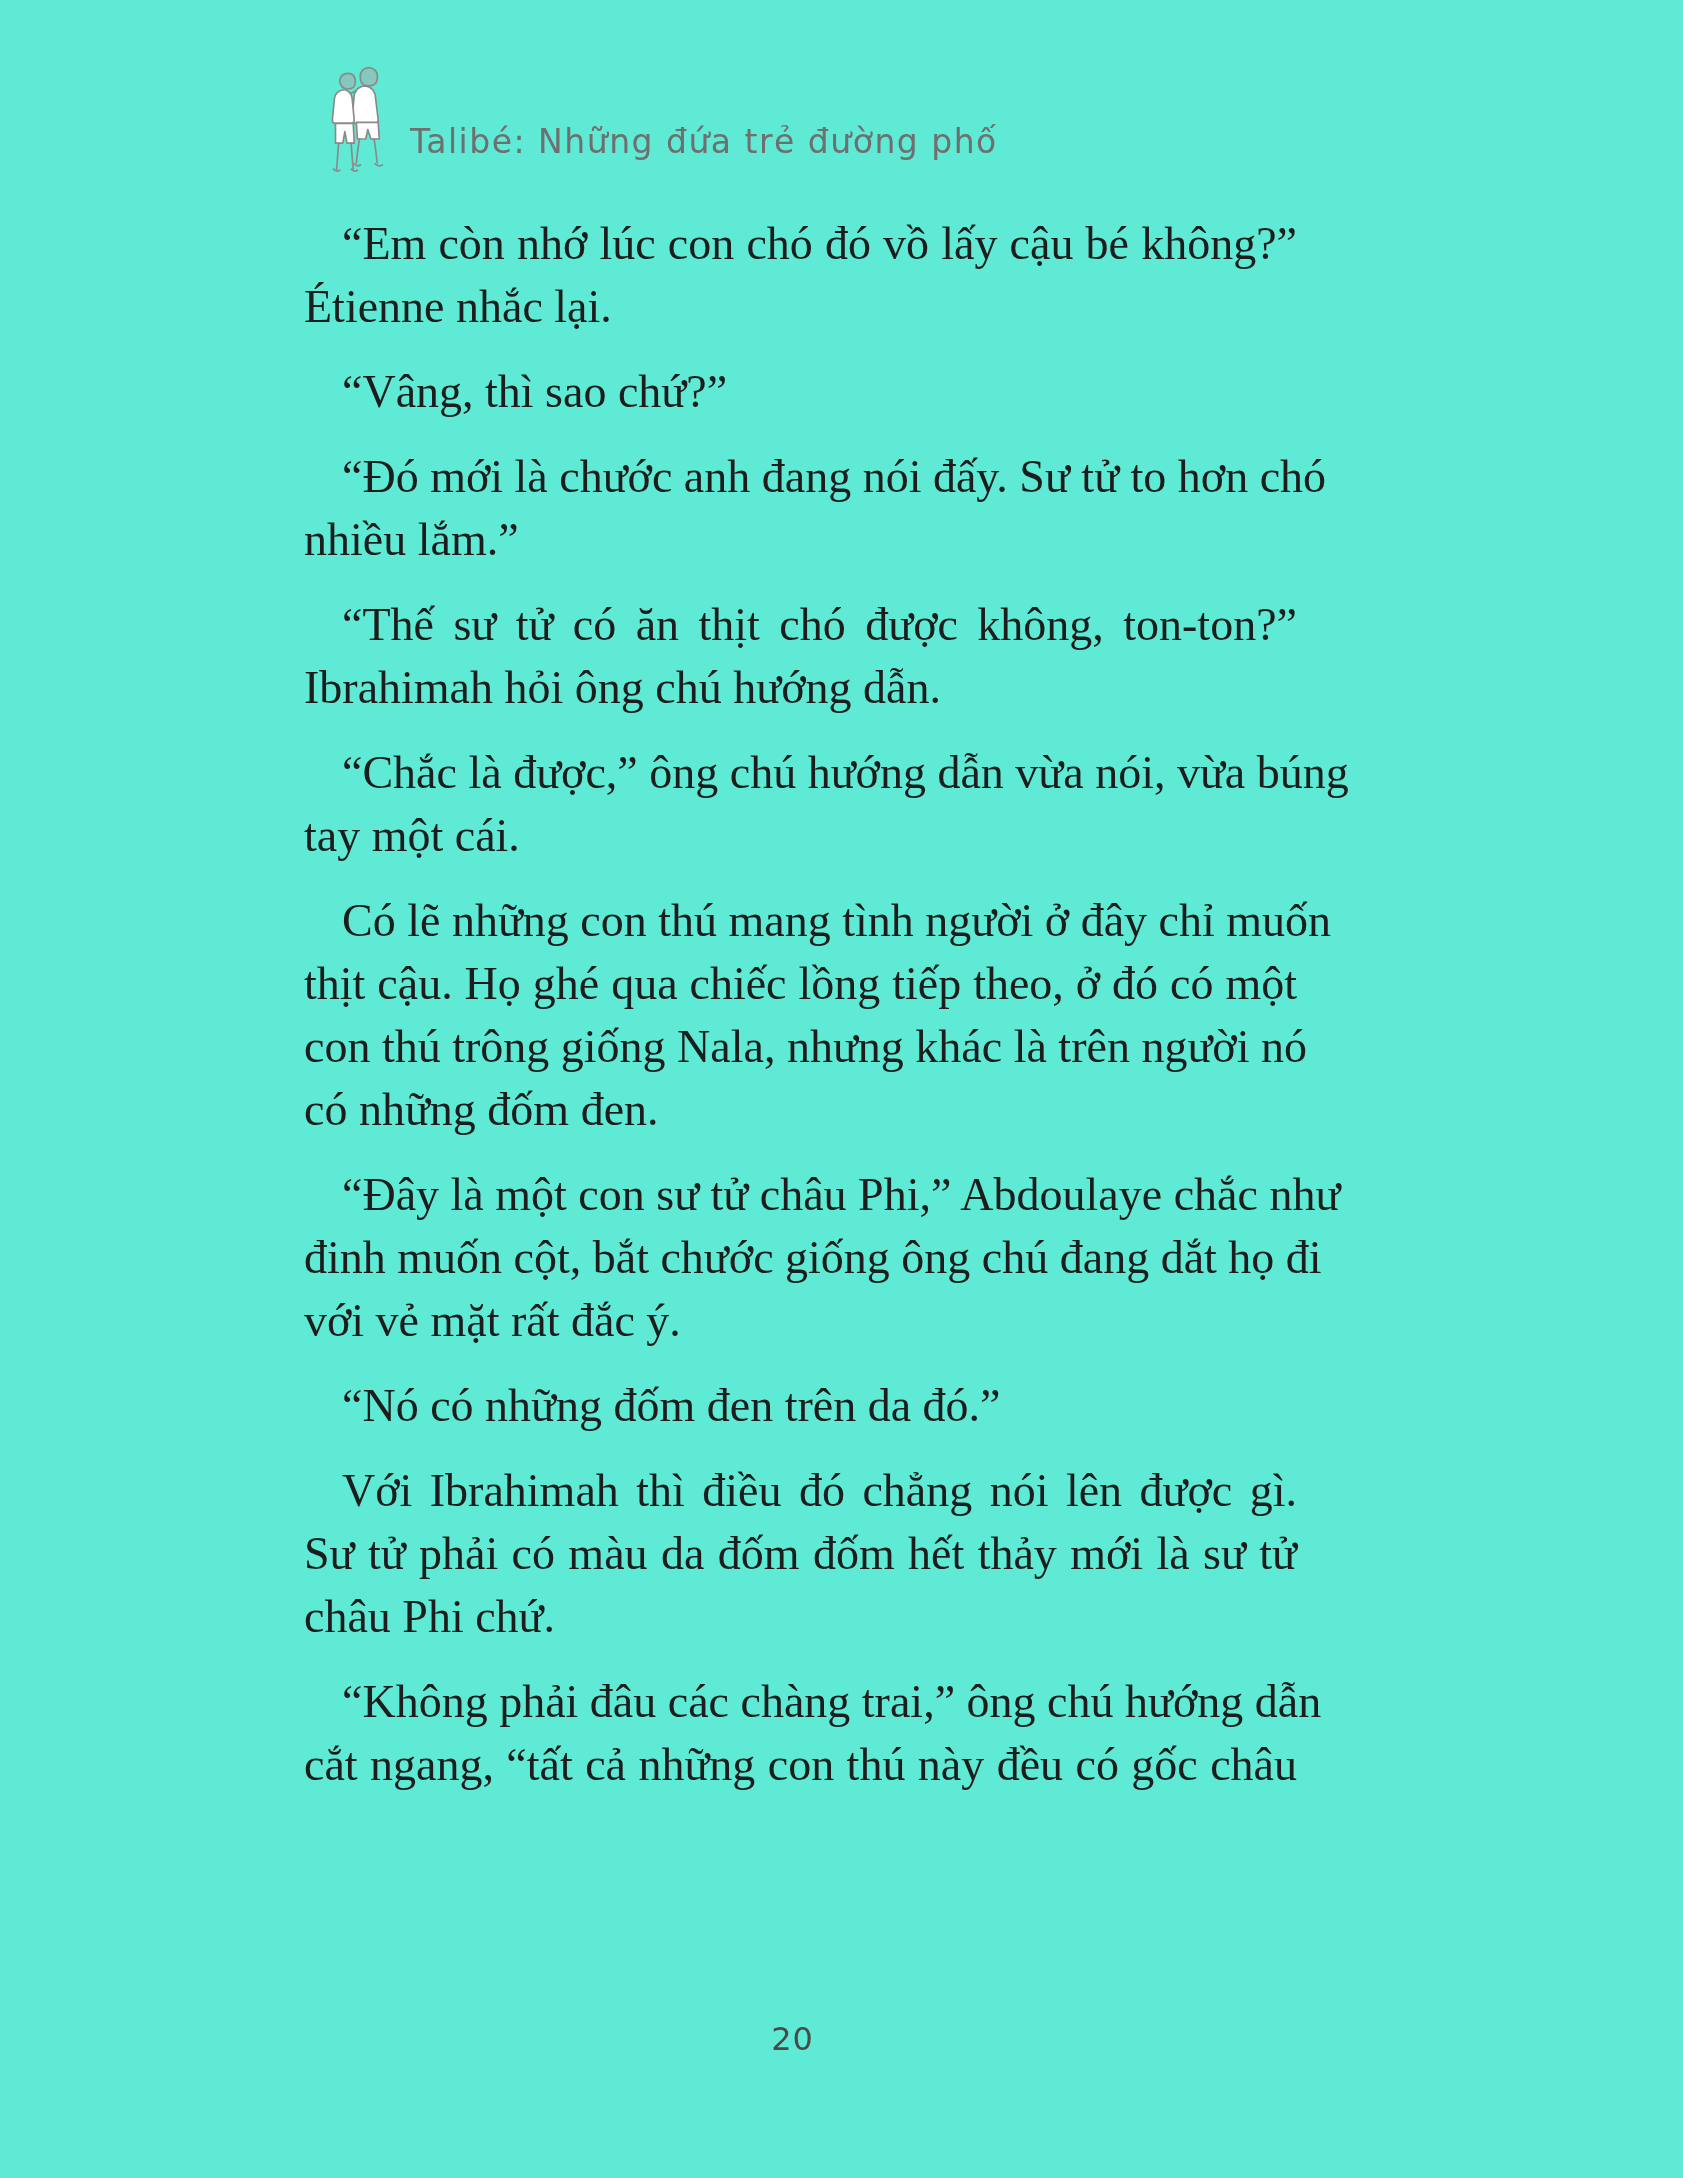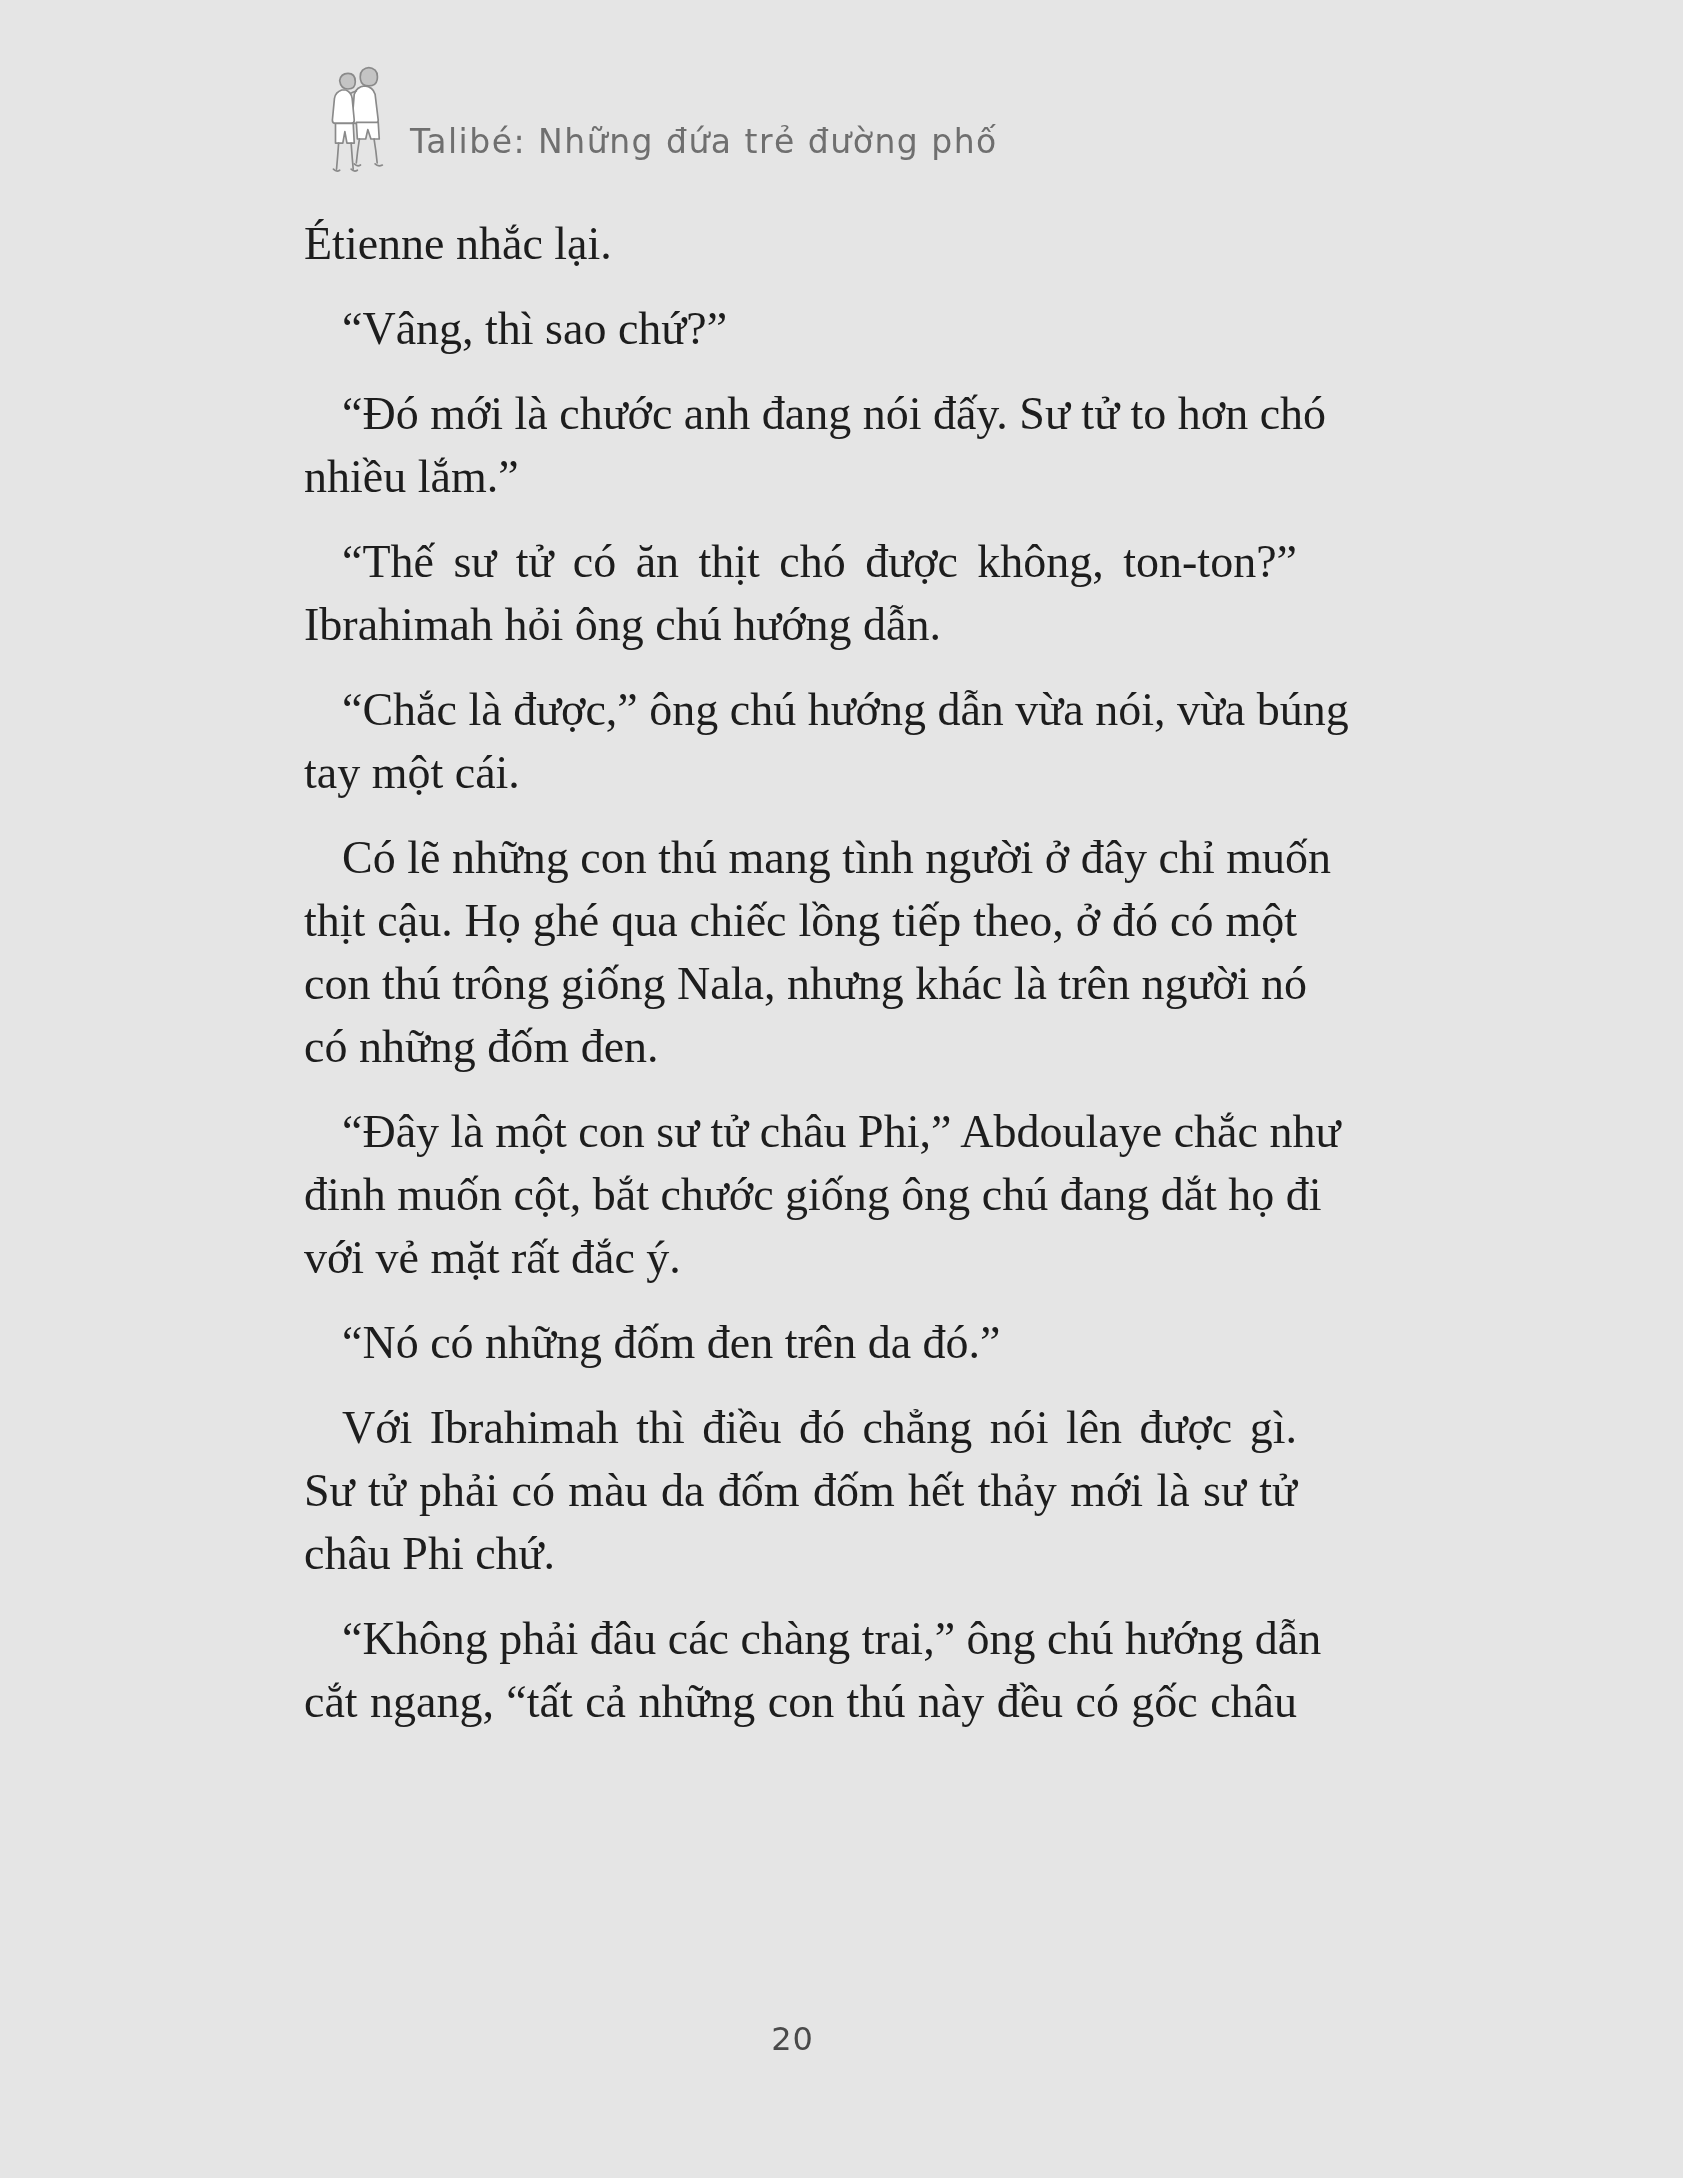--- a/index.html
+++ b/index.html
@@ -3,21 +3,21 @@
 <meta charset="utf-8">
 <style>
   html,body { margin:0; padding:0; }
   body {
     width:1683px; height:2178px;
     background:#ffffff;
     font-family:"Liberation Serif", serif;
     position:relative;
     overflow:hidden;
   }
-  .page { position:absolute; inset:0; background:#e5e5e5; }
+  .page { position:absolute; inset:0; background:#5eead4; }
 
   .header {
     position:absolute; left:329px; top:65px;
     display:flex; align-items:center; gap:18px;
   }
   .header svg { width:63px; height:125px; display:block; }
   .header-title {
     font-family:"DejaVu Sans", sans-serif;
     font-size:33px; color:#6f6f6f; letter-spacing:1.5px;
     padding-top:28px;
@@ -65,20 +65,21 @@
         <path d="M21,75 q1,14 2,25"></path>
         <path d="M4,100 q3,3 6,1"></path>
         <path d="M21,100 q3,3 6,1"></path>
       </svg>
     </span>
     <span class="header-title">Talibé: Những đứa trẻ đường phố</span>
   </div>
 
   <div class="content">
       <div class="para">
+        <div class="line first flush">“Em còn nhớ lúc con chó đó vồ lấy cậu bé không?”</div>
         <div class="line end">Étienne nhắc lại.</div>
       </div>
       <div class="para">
         <div class="line first end">“Vâng, thì sao chứ?”</div>
       </div>
       <div class="para">
         <div class="line first flush">“Đó mới là chước anh đang nói đấy. Sư tử to hơn chó</div>
         <div class="line end">nhiều lắm.”</div>
       </div>
       <div class="para">

